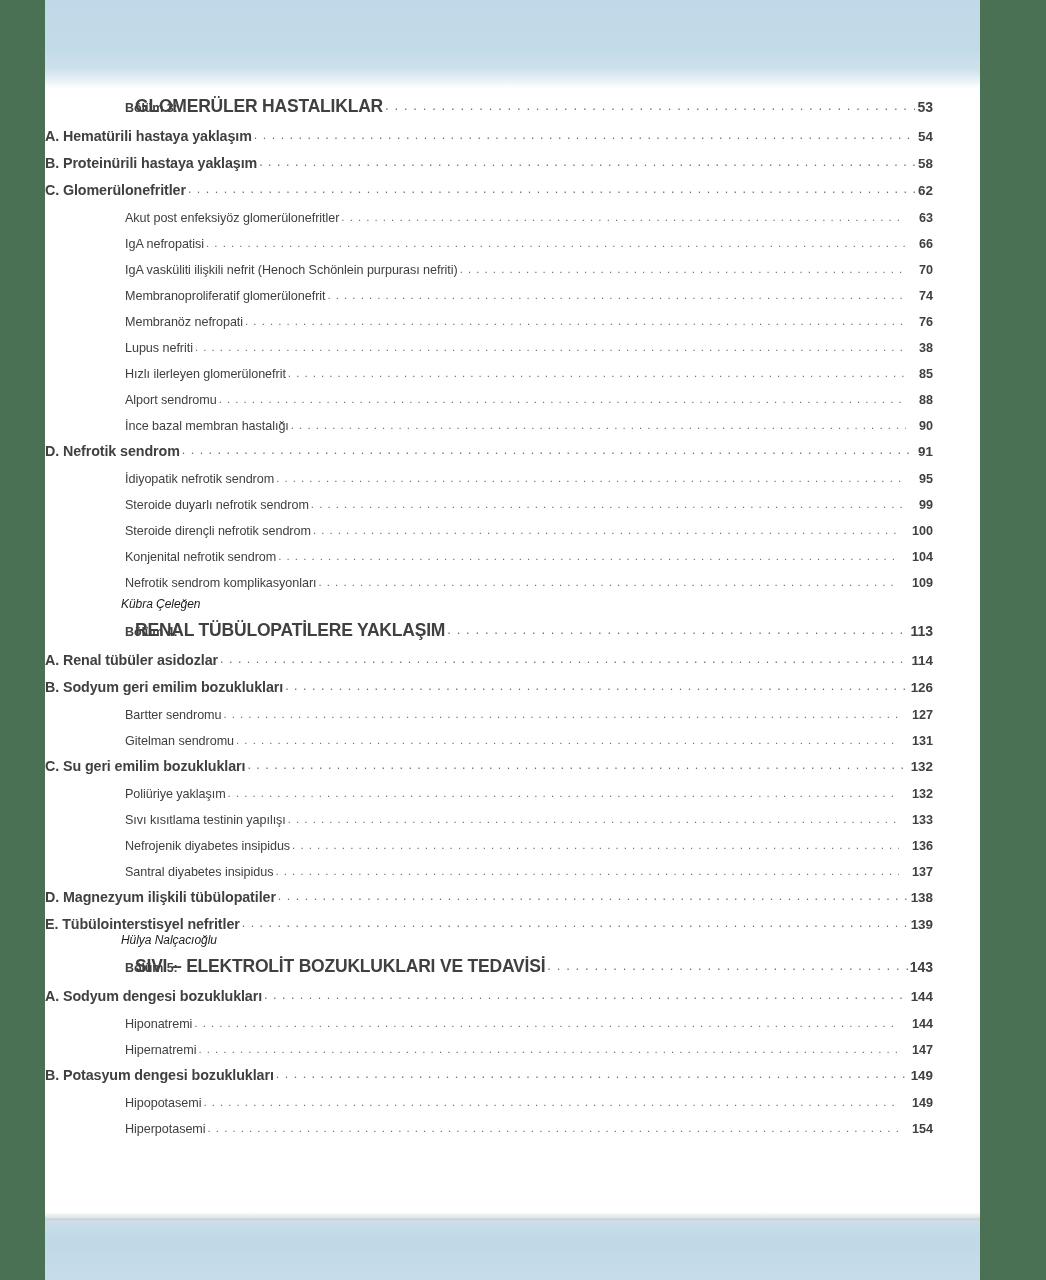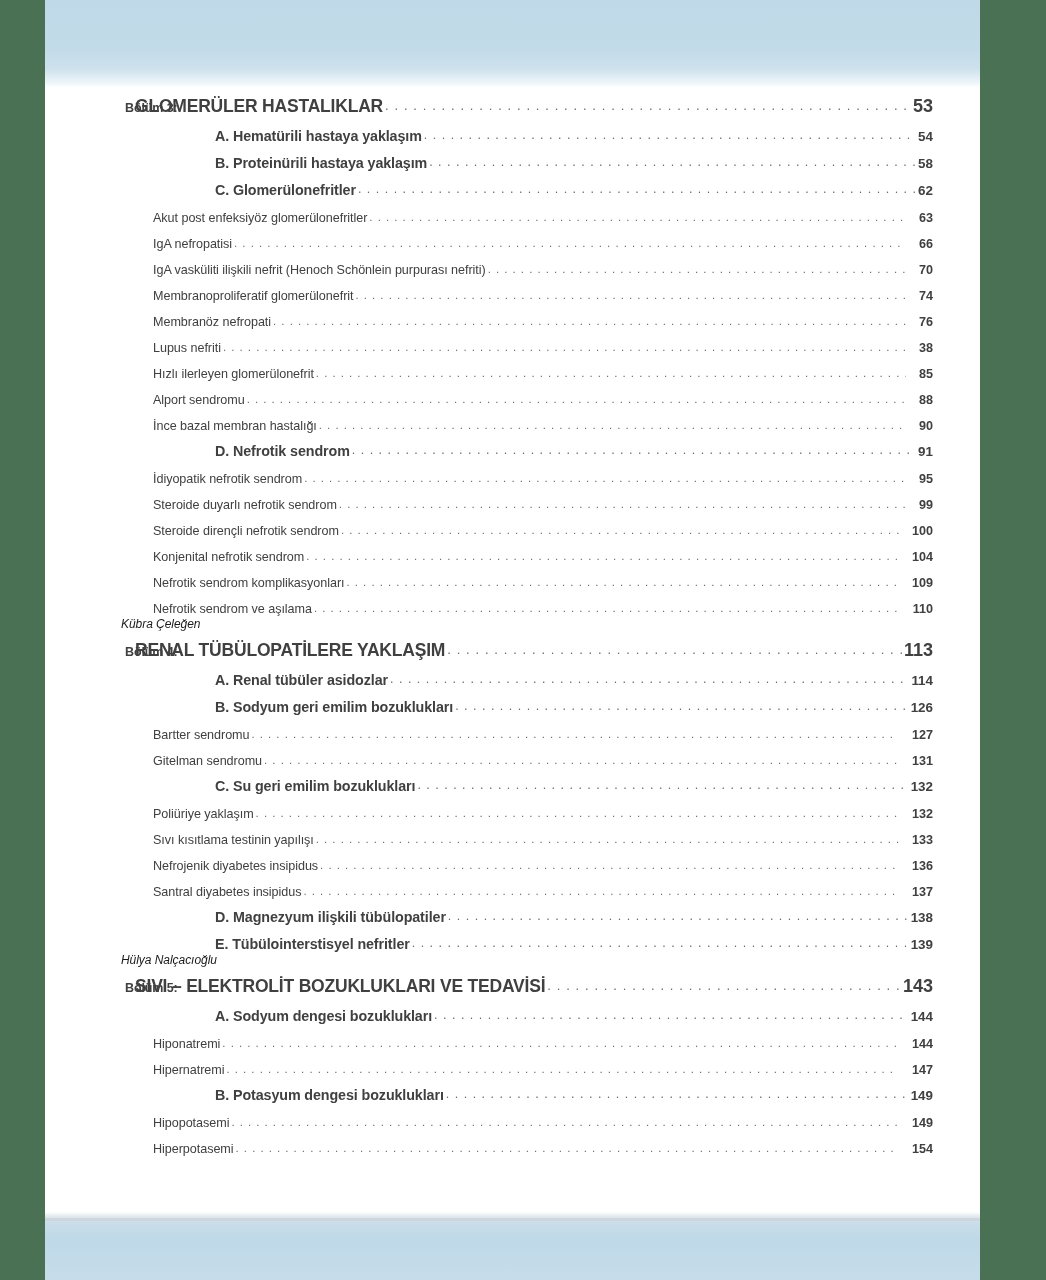--- a/index.html
+++ b/index.html
@@ -98,39 +98,38 @@
 
   
   .row.chapter {
     margin-bottom: 1px;
   }
   .row.chapter .title {
     font-size: 17.5px;
     font-weight: bold;
     letter-spacing: -0.2px;
   }
-  .row.chapter .page-num { font-size: 18px; }
+  .row.chapter .page-num { font-size: 14px; }
   .row.chapter .leader::after { font-size: 13px; letter-spacing: 1.1px; }
 
   
   .row.section {
-    padding-left: 170px;
     margin-bottom: 1px;
   }
   .row.section .title {
     font-size: 14.3px;
     font-weight: bold;
     letter-spacing: -0.1px;
   }
   .row.section .page-num { font-size: 13.4px; }
   .row.section .leader::after { font-size: 12.5px; letter-spacing: 1.0px; }
 
   
   .row.sub {
-    padding-left: 108px;
+    padding-left: 80px;
     margin-bottom: 1px;
   }
   .row.sub .title {
     font-size: 12.6px;
     font-weight: normal;
     letter-spacing: -0.05px;
   }
   .row.sub .page-num { font-size: 12.6px; font-weight: bold; margin-left: 11px; }
   .row.sub .leader::after { font-size: 11.5px; letter-spacing: 0.95px; }
 
@@ -260,25 +259,20 @@
         <span class="leader"></span>
         <span class="page-num">104</span>
       </div>
       <div class="sp-row-tight"></div>
       <div class="row sub">
         <span class="title">Nefrotik sendrom komplikasyonları</span>
         <span class="leader"></span>
         <span class="page-num">109</span>
       </div>
       <div class="sp-row-tight"></div>
-      <div class="row sub">
-        <span class="title">Nefrotik sendrom ve aşılama</span>
-        <span class="leader"></span>
-        <span class="page-num">110</span>
-      </div>
       <div class="author">Kübra Çeleğen</div>
       <div class="sp-chapter"></div>
       <div class="row chapter">
         <span class="label-col">Bölüm 4:</span>
         <span class="title">RENAL TÜBÜLOPATİLERE YAKLAŞIM</span>
         <span class="leader"></span>
         <span class="page-num">113</span>
       </div>
       <div class="sp-row"></div>
       <div class="row section">

